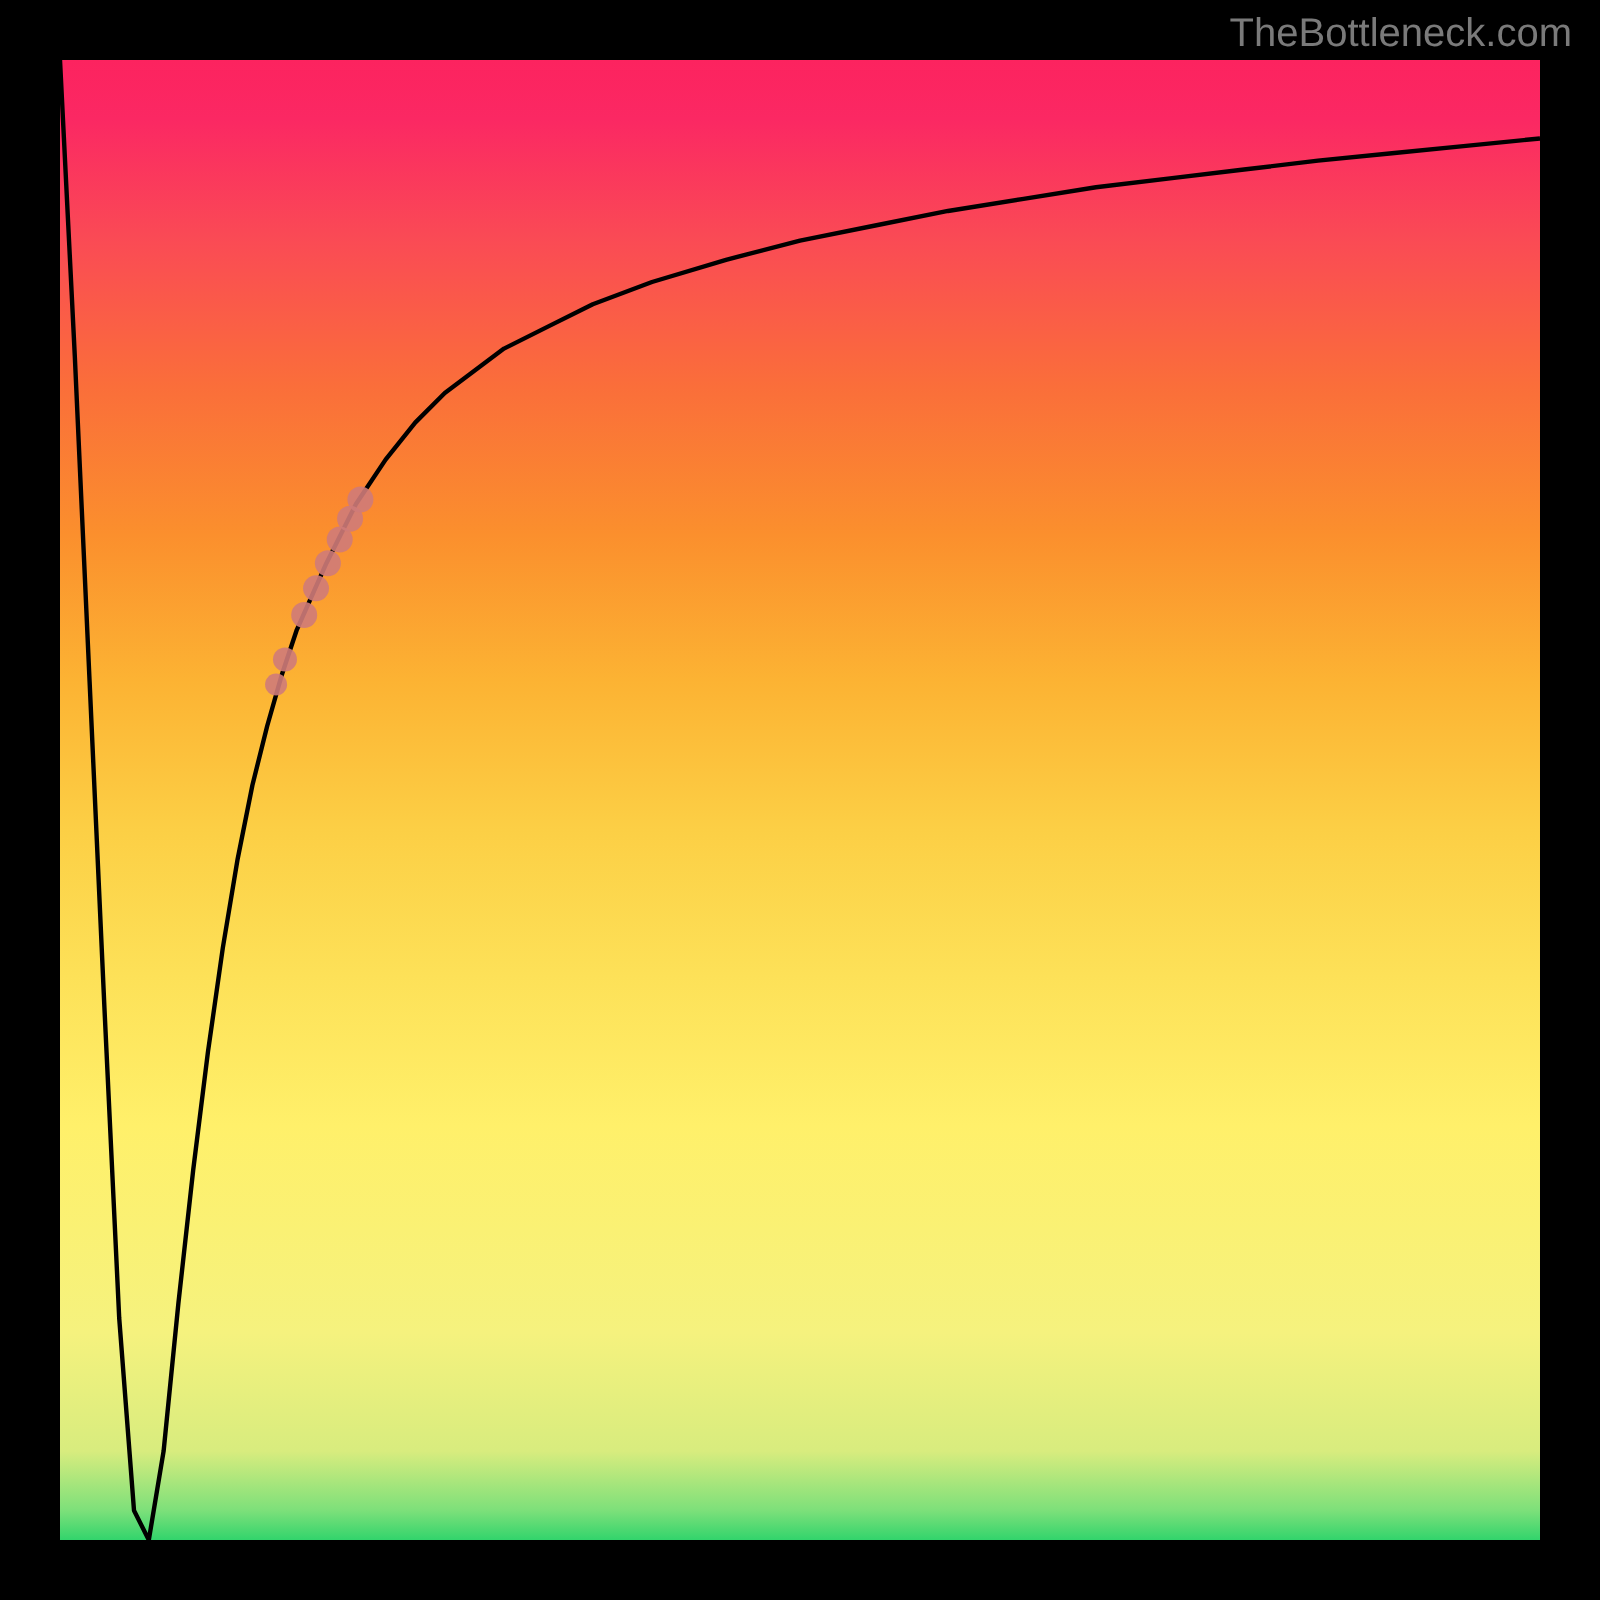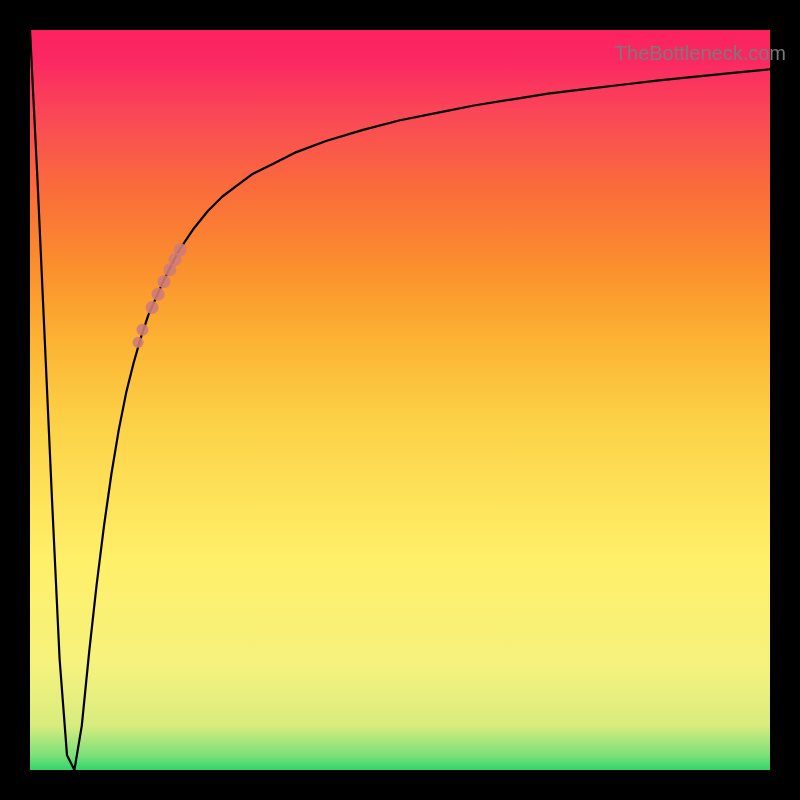--- a/index.html
+++ b/index.html
@@ -42,21 +42,20 @@
   }
   .watermark {
     position: absolute;
     top: 6px;
     right: 14px;
     color: #7a7a7a;
     font-size: 20px;
     letter-spacing: 0px;
     font-weight: 400;
     user-select: none;
-    margin-top: 36px;
   }
 </style>
 </head>
 <body>
 <div class="frame">
 
   <div class="plot-area">
     <svg width="740" height="740" viewBox="0 0 740 740" preserveAspectRatio="none" style="position:absolute;left:0;top:0;">
       <path id="curve-path" fill="none" stroke="#000000" stroke-width="2.2" stroke-linejoin="round" d="M0.00 0.00 L7.40 148.00 L14.80 310.80 L22.20 473.60 L29.60 629.00 L37.00 725.20 L44.40 740.00 L51.80 695.60 L59.20 621.60 L66.60 555.00 L74.00 495.80 L81.40 444.00 L88.80 399.60 L96.20 362.60 L103.60 333.00 L111.00 307.10 L118.40 284.90 L133.20 251.60 L148.00 222.00 L162.80 199.80 L177.60 181.30 L192.40 166.50 L207.20 155.40 L222.00 144.30 L244.20 133.20 L266.40 122.10 L296.00 111.00 L333.00 99.90 L370.00 90.28 L407.00 82.88 L444.00 75.48 L481.00 69.56 L518.00 63.64 L555.00 59.20 L592.00 54.76 L629.00 50.32 L666.00 46.62 L703.00 42.92 L740.00 39.22 "></path>
       <g id="markers">

